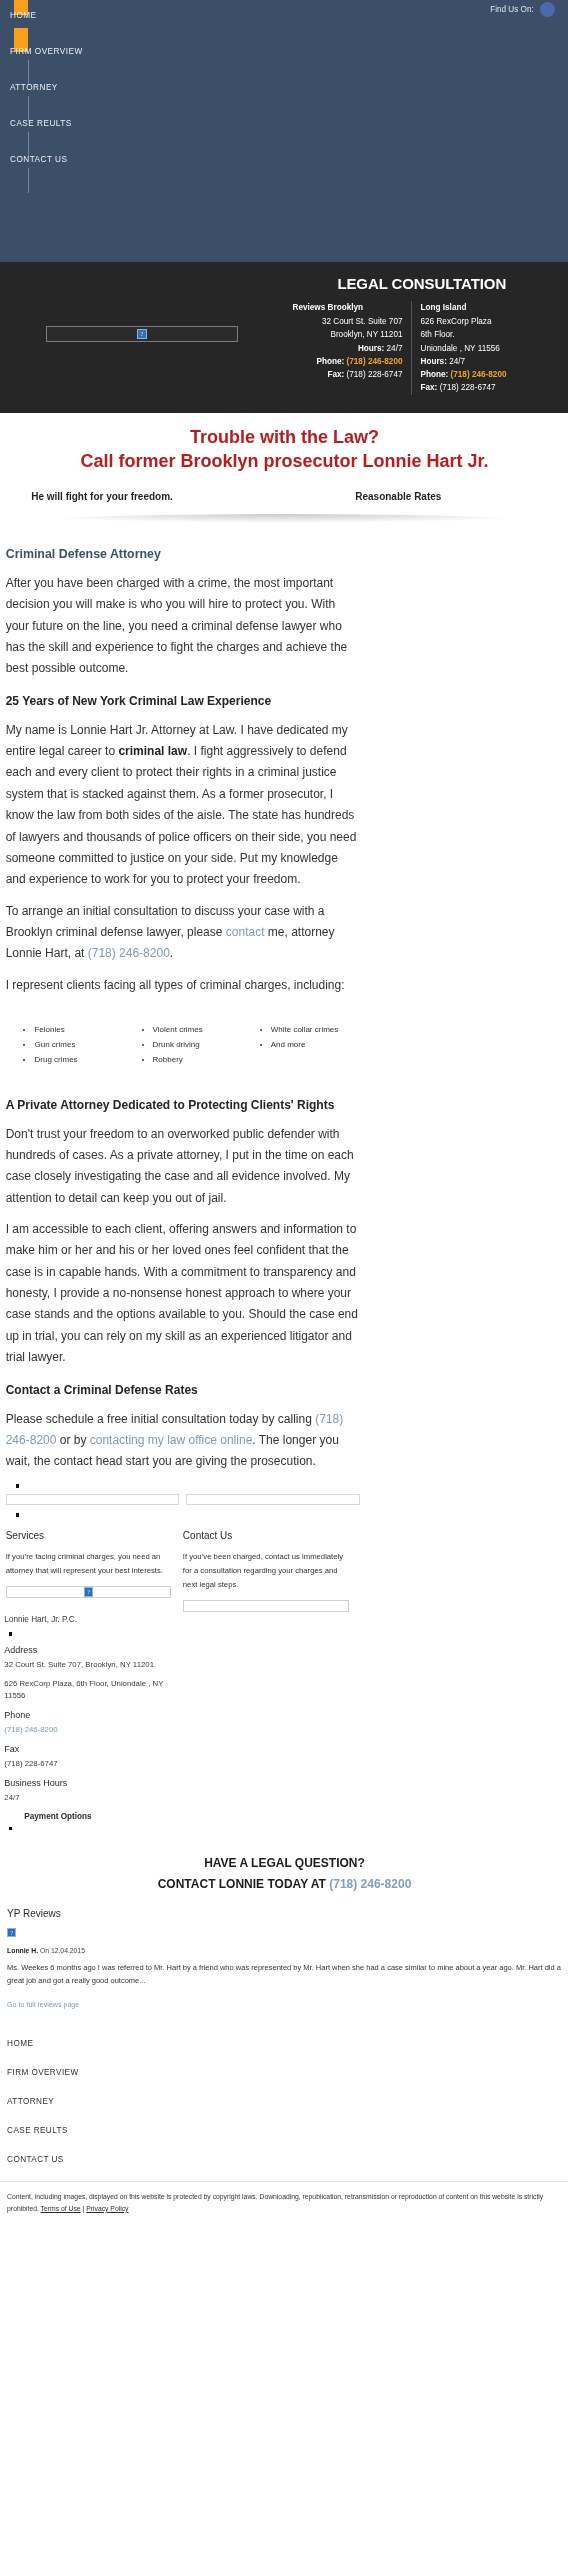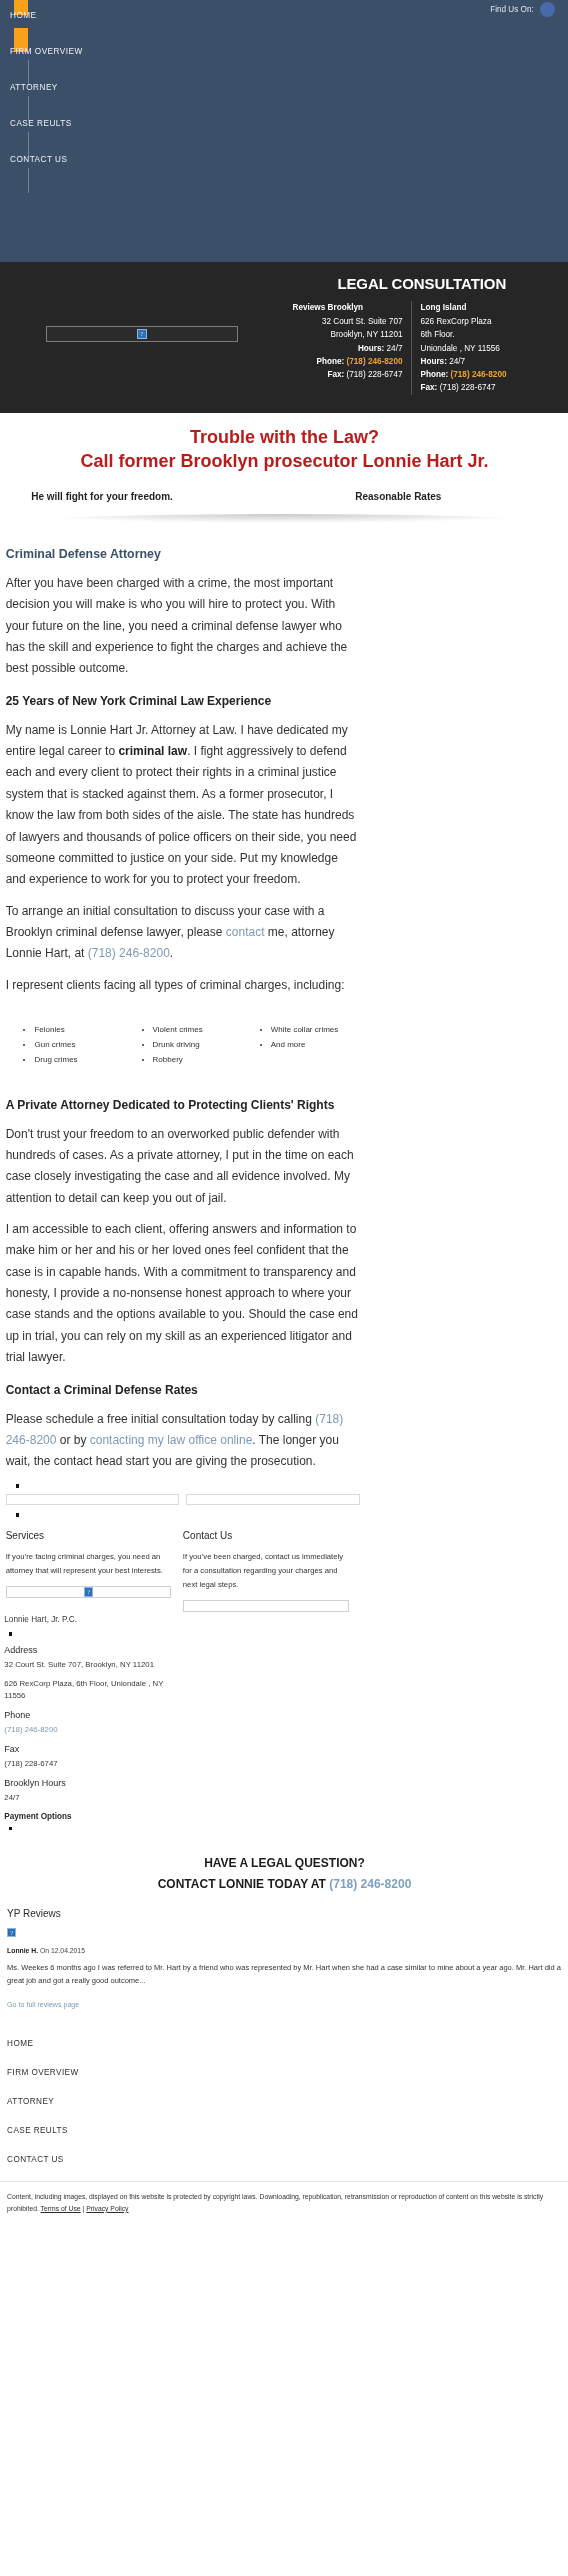--- a/index.html
+++ b/index.html
@@ -232,21 +232,21 @@
 
   
   .side-biz { font-size: 8.2px; color: #3a3a3a; margin: 2.8px 0 7.1px 0; }
   .side-sq { list-style: none; margin: 4.3px 0 7.1px 0; padding: 0 0 0 4.3px; }
   .side-sq li { position: relative; height: 7.1px; }
   .side-sq li:before {
     content:""; position:absolute; left:0; top:1.4px;
     width: 3.6px; height: 3.6px; background: #111;
   }
   .side-h { font-size: 9px; color: #2a2a2a; margin: 7.1px 0 4.3px 0; font-weight: normal; }
-  .side-h.bold { font-weight: bold; font-size: 8.2px; }
+  .side-h.bold { font-weight: bold; font-size: 8.2px; margin-left: 20px; }
   .side-p { font-size: 7.8px; line-height: 1.62; color: #3a3a3a; margin: 0 0 5.7px 0; }
   .side-p a { color: #7e9ab5; text-decoration: none; }
 
   
   .cta {
     text-align: center;
     padding: 17px 28.4px 4.3px 28.4px;
   }
   .cta .l1 { font-size: 12px; font-weight: bold; color: #1c1c1c; margin-bottom: 5.7px; }
   .cta .l2 { font-size: 12px; font-weight: bold; color: #1c1c1c; line-height: 1.38; }
@@ -436,21 +436,21 @@
     <ul class="side-sq">
         <li></li>
       </ul>
     <div class="side-h">Address</div>
     <div class="side-p">32 Court St. Suite 707, Brooklyn, NY 11201</div>
     <div class="side-p">626 RexCorp Plaza, 6th Floor, Uniondale , NY 11556</div>
     <div class="side-h">Phone</div>
     <div class="side-p"><a href="#">(718) 246-8200</a></div>
     <div class="side-h">Fax</div>
     <div class="side-p">(718) 228-6747</div>
-    <div class="side-h">Brooklyn Hours</div>
+    <div class="side-h">Business Hours</div>
     <div class="side-p">24/7</div>
     <div class="side-h bold">Payment Options</div>
     <ul class="side-sq">
         <li></li>
       </ul>
   </div>
 </div>
 
 <div class="cta">
   <div class="l1">HAVE A LEGAL QUESTION?</div>

